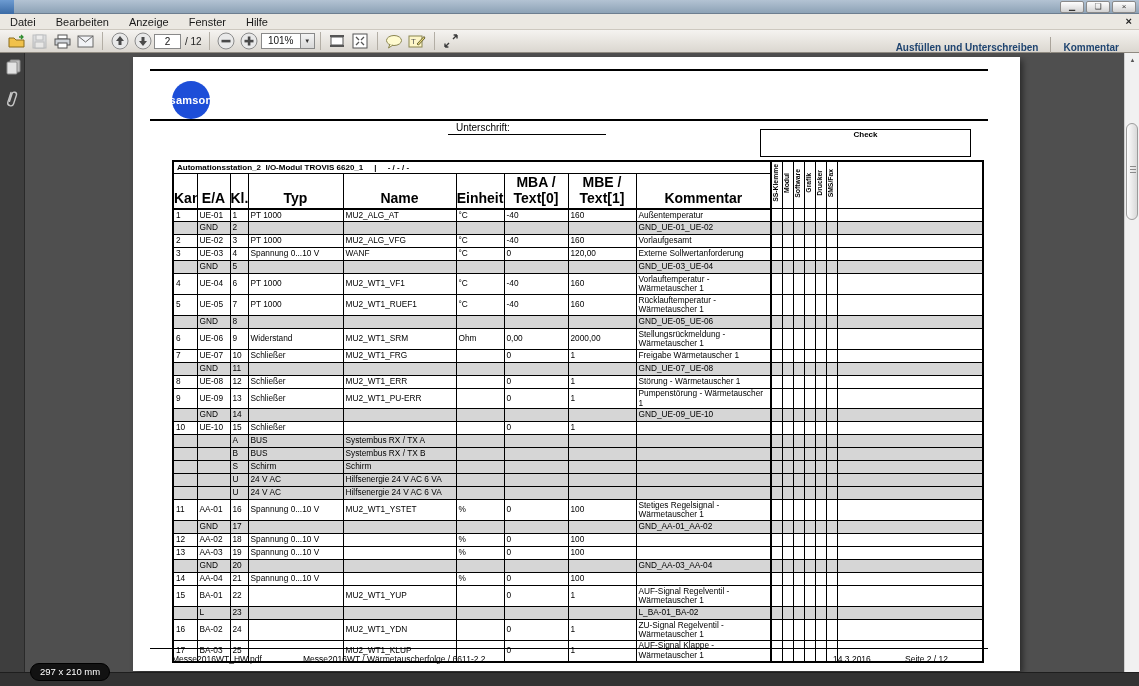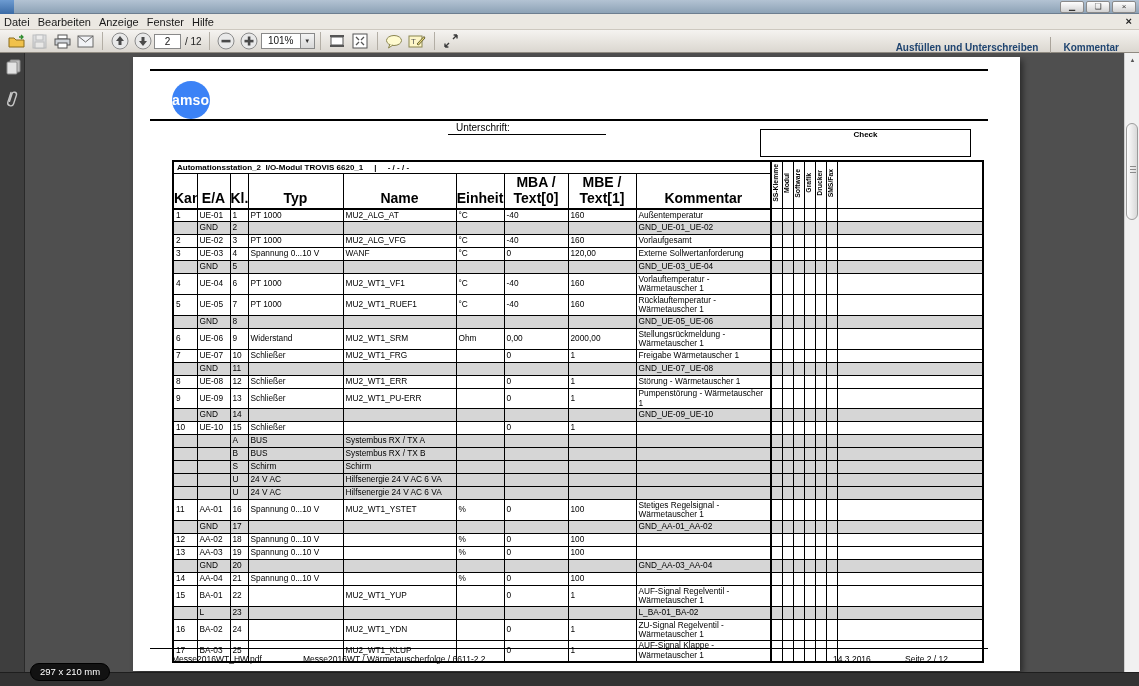--- a/index.html
+++ b/index.html
@@ -11,21 +11,21 @@
     background:linear-gradient(#b3c3d3,#8da2b6); border-bottom:1px solid #6d7e90; }
   .app-corner { position:absolute; left:0; top:0; width:14px; height:14px;
     background:linear-gradient(#6d9bd1,#3a6aa5); }
   .win-btns { position:absolute; right:3px; top:1px; display:flex; gap:2px; }
   .win-btn { width:24px; height:12px; background:linear-gradient(#fefefe,#d2d2d2);
     border:1px solid #8a8a8a; border-radius:2px; font-size:8px; line-height:9px;
     text-align:center; color:#333; cursor:default; }
 
   .menubar { position:absolute; left:0; top:14px; width:100%; height:16px; background:#ebe8e2;
     border-bottom:1px solid #cdc8bf; display:flex; align-items:center; font-size:11px; color:#1a1a1a; }
-  .menu-item { padding:0 4px; height:16px; line-height:16px; }
+  .menu-item { padding:0 10px; height:16px; line-height:16px; }
   .menu-close { position:absolute; right:7px; top:14px; height:16px; line-height:15px;
     font-size:11px; color:#222; font-weight:700; }
 
   .toolbar { position:absolute; left:0; top:30px; width:100%; height:23px;
     background:linear-gradient(#f5f3f0,#dbd7d0); border-bottom:1px solid #8f8a81;
     display:flex; align-items:center; padding-left:5px; }
   .tb-btn { width:23px; height:20px; display:flex; align-items:center; justify-content:center; }
   .tb-divider { width:1px; height:18px; background:#b3aea5; margin:0 5px; flex:0 0 1px; }
   .disabled { opacity:.5; }
   .page-box { width:27px; height:15px; background:#fff; border:1px solid #898989;
@@ -56,23 +56,23 @@
 
   .bottombar { position:absolute; left:0; top:672px; width:100%; height:14px;
     background:#333; border-top:1px solid #1e1e1e; }
   .size-tooltip { position:absolute; left:30px; top:663px; background:#121212; color:#fff;
     font-size:9.5px; padding:2px 9px 3px; border-radius:9px; border:1px solid #000; z-index:10; }
 
   
   .pdf-page { position:absolute; left:133px; top:57px; width:887px; height:614px;
     background:#fff; box-shadow:3px 3px 6px rgba(0,0,0,.45); color:#000; }
   .rule { position:absolute; background:#000; }
-  .logo { position:absolute; left:39px; top:24px; width:38px; height:38px; background:#3b82f6;
+  .logo { position:absolute; left:39px; top:24px; width:38px; height:38px; background:#1d4ed8;
     border-radius:50%; color:#fff; display:flex; align-items:center; justify-content:center;
-    font-size:14px; font-weight:700; letter-spacing:.2px; }
+    font-size:11px; font-weight:700; letter-spacing:.2px; }
   .sig-label { position:absolute; left:323px; top:65px; font-size:10px; }
   .sig-line { position:absolute; left:315px; top:77px; width:158px; height:1px; background:#000; }
 
   .table-wrap { position:absolute; left:39px; top:72px; width:812px; height:500px; }
   .check-band { position:absolute; left:588px; top:0; width:211px; height:28px;
     border:1px solid #000; text-align:center; font-size:8px; font-weight:700; line-height:10px; }
   table.io { position:absolute; left:0; top:11px; width:810px; border-collapse:collapse;
     table-layout:fixed; }
   table.io, table.io th, table.io td { border:1px solid #000; }
   table.io { border-width:2px;margin-top:20px; }

